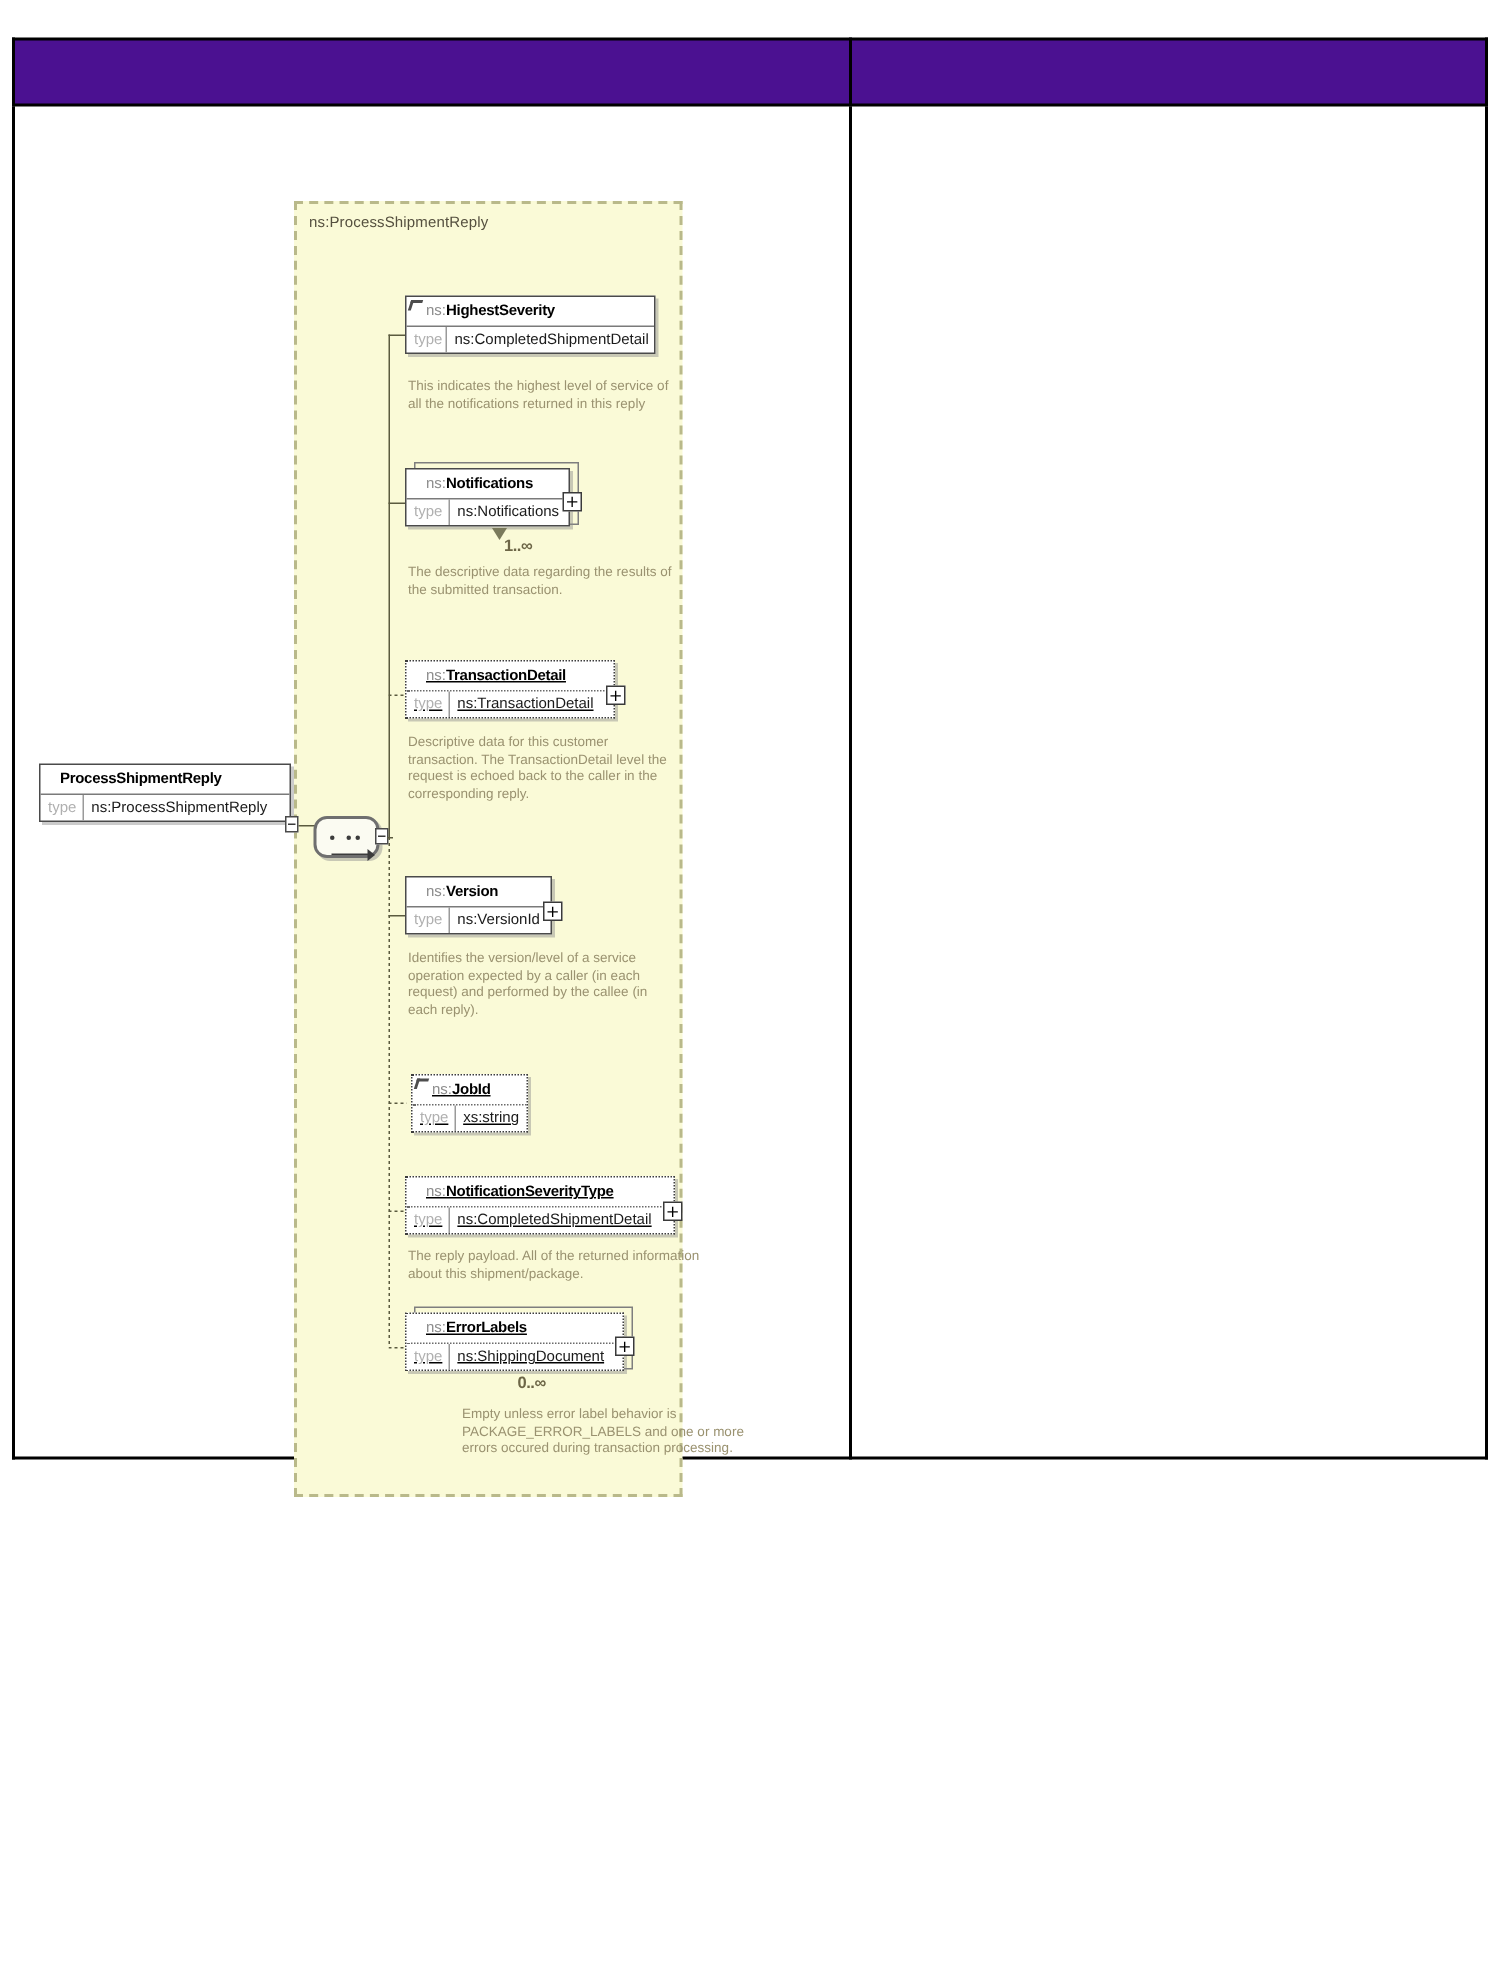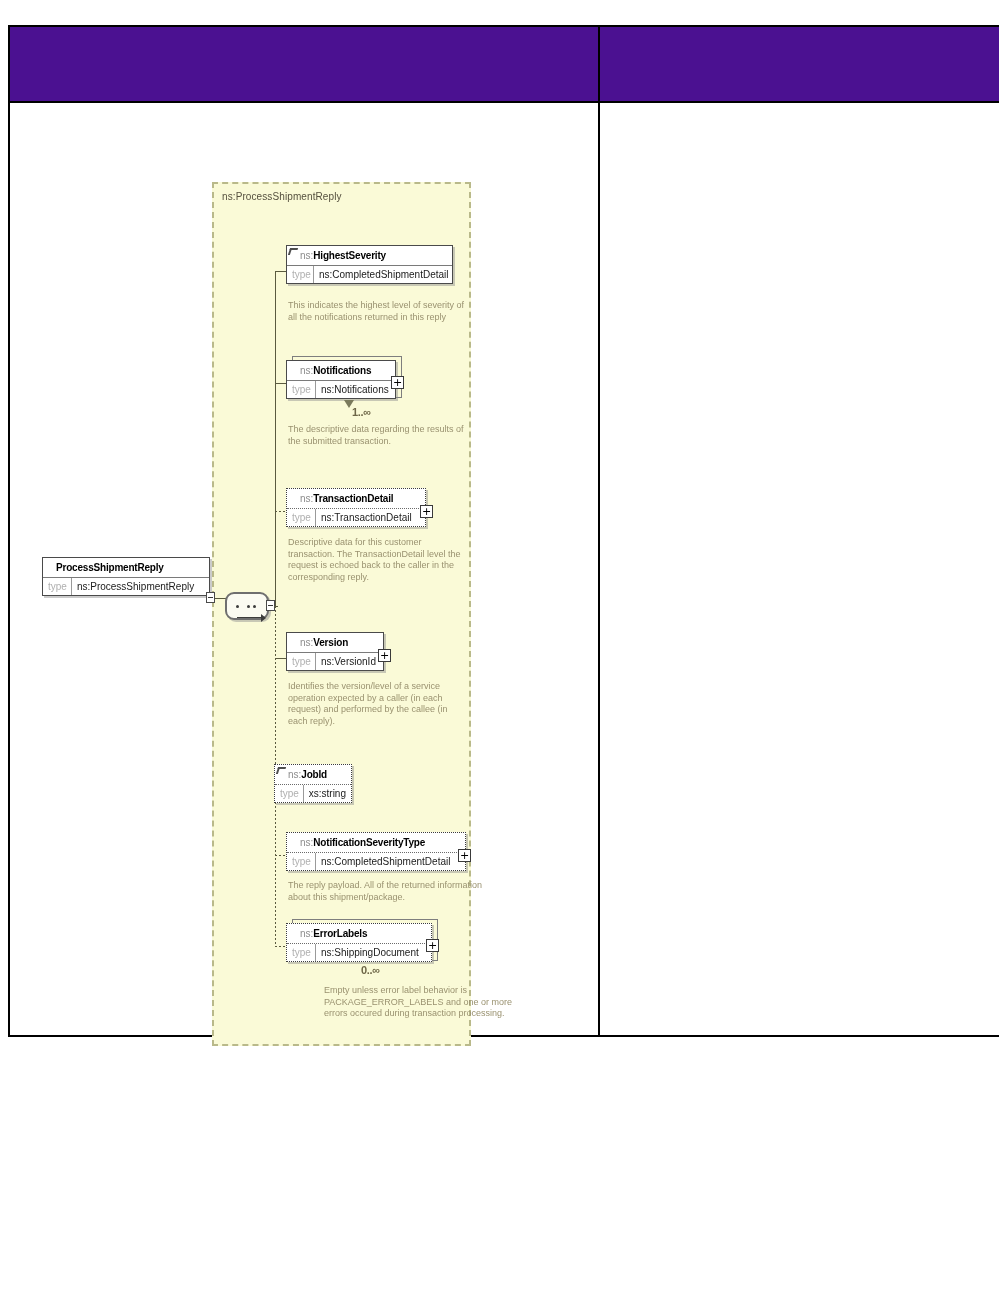--- a/index.html
+++ b/index.html
@@ -19,21 +19,21 @@
   .doc-table {
     position: absolute;
     left: 8px;
     top: 25px;
     width: 982px;
     border-collapse: collapse;
     table-layout: fixed;
   }
   .doc-table td {
     border: 2px solid #000000;
-    padding: 16px;
+    padding: 0;
     vertical-align: top;
   }
   .hdr-cell {
     background: #4B1191;
     height: 42px;
   }
   .body-cell-left  { height: 900px; background:#ffffff; }
   .body-cell-right { background:#ffffff; }
 
   
@@ -65,21 +65,21 @@
   }
 
   
   .node {
     position: absolute;
     background: #ffffff;
     box-sizing: border-box;
     box-shadow: 2px 2px 0 rgba(140,140,140,.45);
   }
   .node.solid  { border: 1px solid #4a4a4a; }
-  .node.dotted { border: 1px dotted #3d3d3d; }
+  .node.dotted { border: 1px dotted #3d3d3d; text-decoration: underline; }
 
   .node .name-row {
     height: 19px;
     line-height: 19px;
     padding: 0 5px 0 13px;
     font-size: 10px;
     white-space: nowrap;
     color: #000;
     position: relative;
   }
@@ -296,21 +296,21 @@
         <div class="node solid" style="left:260px; top:126px; width:167px;">
           <div class="name-row">
             <span class="attr-mark"></span>
             <span class="ns-pre">ns:</span><span class="nm">HighestSeverity</span>
           </div>
           <div class="type-row">
             <span class="type-key">type</span>
             <span class="type-val">ns:CompletedShipmentDetail</span>
           </div>
         </div>
-        <div class="annot" style="left:262px; top:181px;">This indicates the highest level of severity of all the notifications returned in this reply</div>
+        <div class="annot" style="left:262px; top:181px;">This indicates the highest level of service of all the notifications returned in this reply</div>
 
         <div class="ln h solidk" style="left:249px; top:264px; width:12px;"></div>
         <div class="stack-shadow" style="left:266px; top:237px; width:110px; height:42px;"></div>
         <div class="node solid" style="left:260px; top:241px; width:110px;">
           <div class="name-row">
             <span class="ns-pre">ns:</span><span class="nm">Notifications</span>
           </div>
           <div class="type-row">
             <span class="type-key">type</span>
             <span class="type-val">ns:Notifications</span>
@@ -341,21 +341,21 @@
           </div>
           <div class="type-row">
             <span class="type-key">type</span>
             <span class="type-val">ns:VersionId</span>
           </div>
         </div>
         <div class="expander" style="left:352px; top:530px;">+</div>
         <div class="annot" style="left:262px; top:562px;">Identifies the version/level of a service operation expected by a caller (in each request) and performed by the callee (in each reply).</div>
 
         <div class="ln-dot" style="left:249px; top:664px; width:12px;"></div>
-        <div class="node dotted" style="left:248px; top:645px; width:78px;">
+        <div class="node dotted" style="left:264px; top:645px; width:78px;">
           <div class="name-row">
             <span class="attr-mark"></span>
             <span class="ns-pre">ns:</span><span class="nm">JobId</span>
           </div>
           <div class="type-row">
             <span class="type-key">type</span>
             <span class="type-val">xs:string</span>
           </div>
         </div>
 

